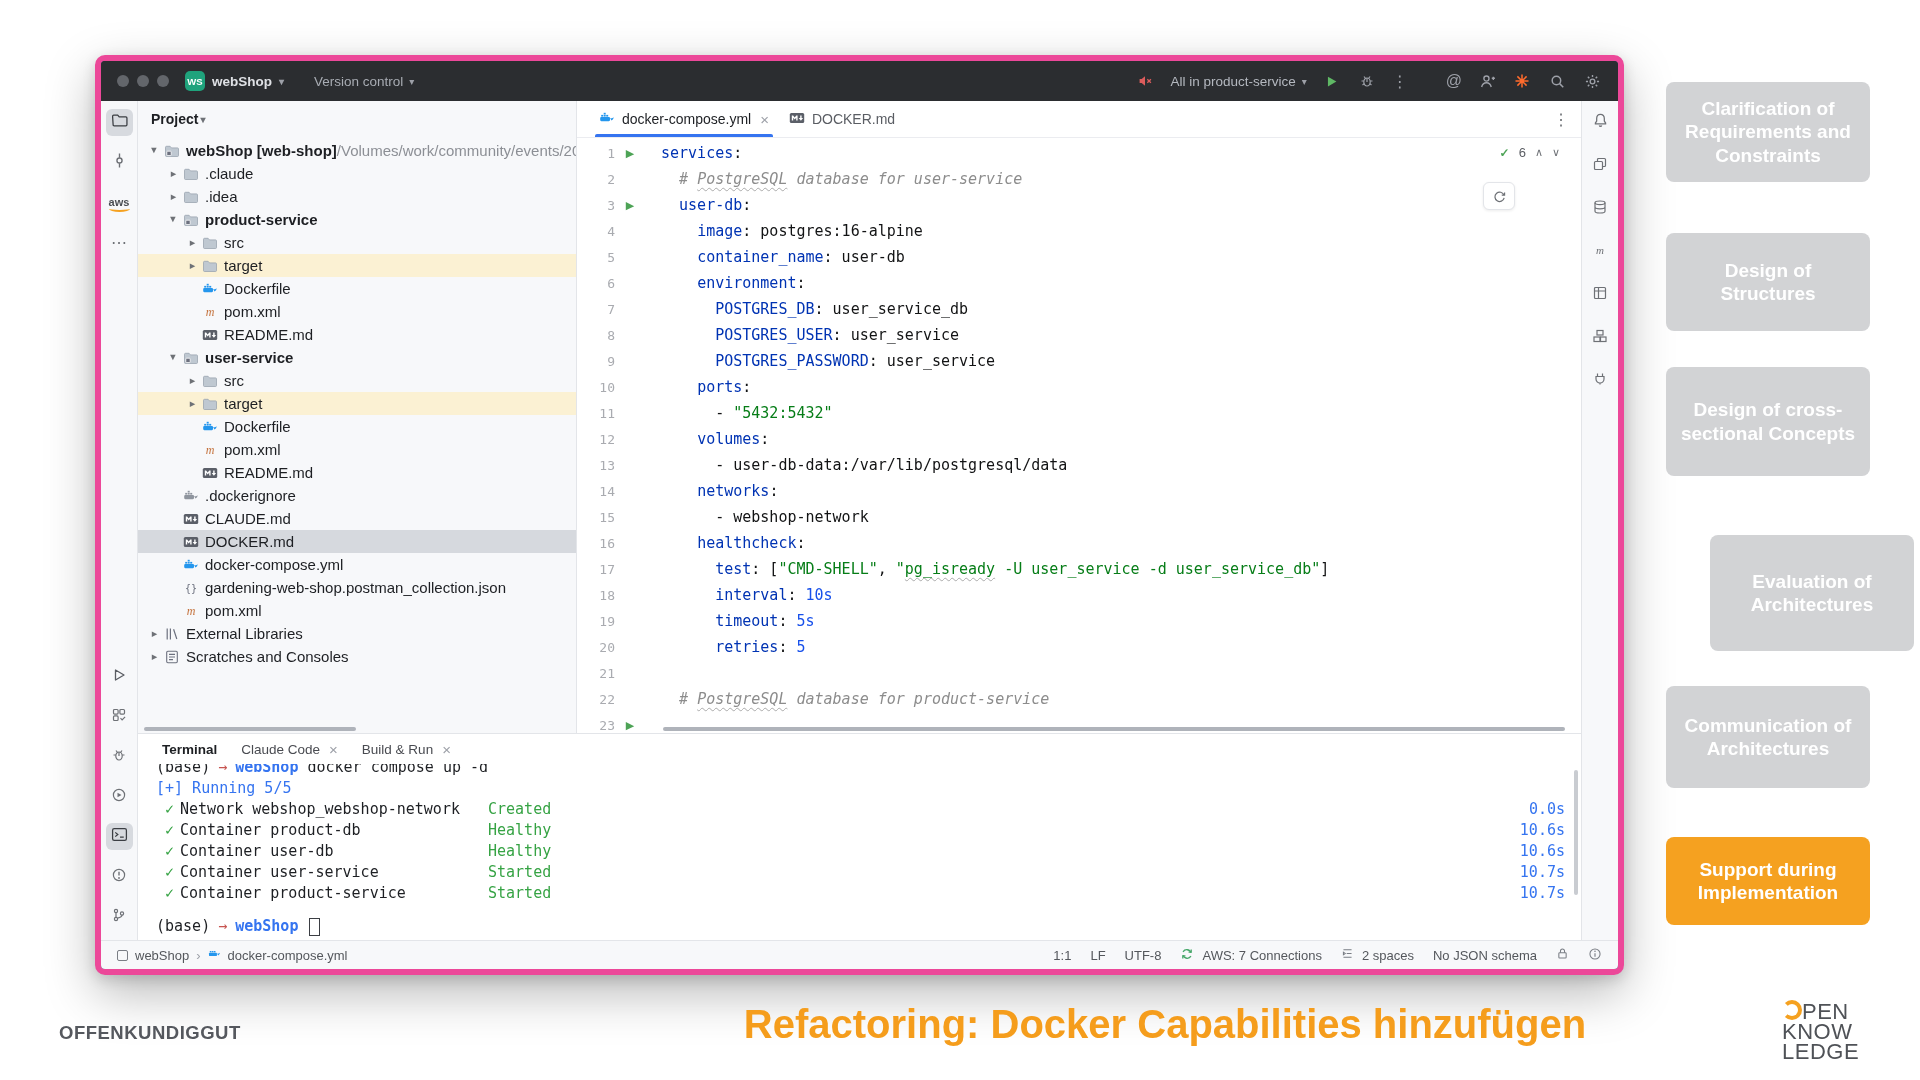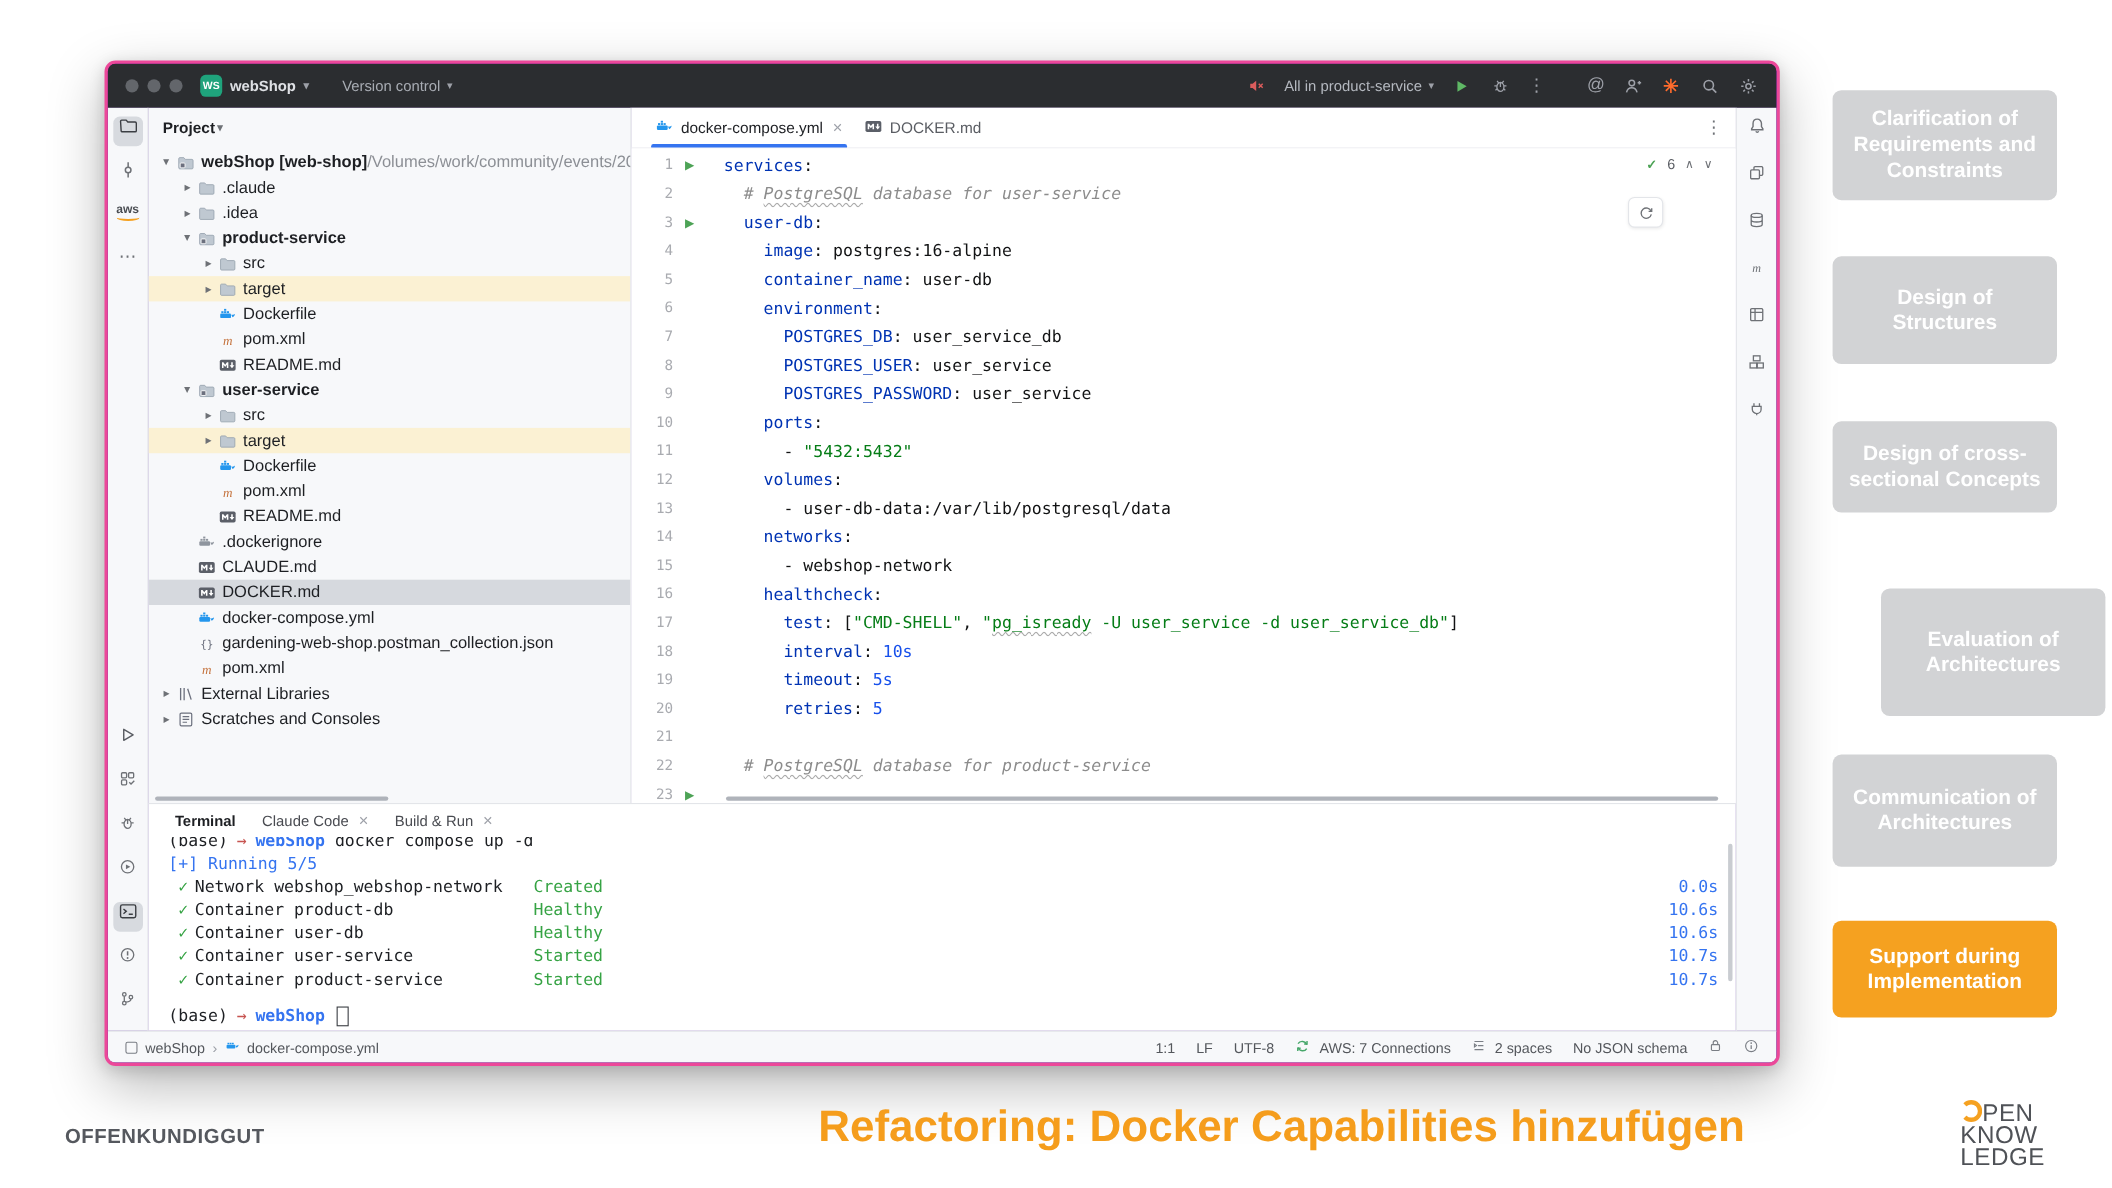--- a/index.html
+++ b/index.html
@@ -1,21 +1,21 @@
 <!DOCTYPE html>
 <html><head>
 <meta charset="utf-8">
 <style>
   html,body{margin:0;padding:0;}
   body{width:1920px;height:1080px;position:relative;overflow:hidden;background:#fff;
        font-family:"Liberation Sans",sans-serif;}
 
   
   .ide{position:absolute;left:95px;top:55px;width:1517px;height:908px;border-radius:10px;
-       background:#4c1d95;border:3px solid #ec4899;overflow:hidden;display:flex;flex-direction:column;
+       background:#0c4a6e;border:6px solid #ec4899;overflow:hidden;display:flex;flex-direction:column;
        box-shadow:0 18px 50px rgba(0,0,0,.28),0 4px 14px rgba(0,0,0,.14);}
 
   
   .titlebar{height:40px;flex:0 0 40px;background:#2B2D30;display:flex;align-items:center;
             padding:0 16px;gap:16px;color:#DFE1E5;font-size:13.5px;}
   .traffic{display:flex;gap:8px;}
   .dot{width:12px;height:12px;border-radius:50%;background:#63666B;}
   .proj-chip{display:flex;align-items:center;gap:7px;font-weight:600;}
   .ws-badge{width:20px;height:20px;border-radius:5px;background:#1FA37C;color:#fff;font-size:9.5px;
             font-weight:700;display:flex;align-items:center;justify-content:center;}
@@ -25,21 +25,21 @@
   .tb-runcfg{color:#B4B8BF;display:flex;align-items:center;gap:6px;}
   .tb-ic{width:20px;height:20px;display:flex;align-items:center;justify-content:center;}
   .tb-txt{color:#9DA0A8;font-size:16px;}
   .tb-gap{width:8px;}
 
   
   .ide-body{flex:1;display:flex;min-height:0;}
   .strip{width:36px;flex:0 0 36px;background:#F7F8FA;display:flex;flex-direction:column;align-items:center;}
   .strip-left{border-right:1px solid #E3E5E9;padding:8px 0 10px;gap:13px;}
   .strip-right{border-left:1px solid #E3E5E9;padding:8px 0 10px;gap:16px;}
-  .tool-ic{width:27px;height:27px;border-radius:6px;display:flex;align-items:flex-start;justify-content:center;flex:0 0 auto;}
+  .tool-ic{width:27px;height:27px;border-radius:6px;display:flex;align-items:center;justify-content:center;flex:0 0 auto;}
   .tool-ic.active{background:#D7DADF;}
   .strip-spacer{flex:1;}
   .aws-txt{font-size:11px;font-weight:700;color:#4A4D52;position:relative;line-height:1;}
   .aws-txt::after{content:"";position:absolute;left:0;right:-1px;bottom:-4px;height:5px;
                   border-bottom:2px solid #F5A120;border-radius:0 0 50% 50%;}
   .gdots{color:#6E7176;font-size:16px;line-height:1;}
 
   .center{flex:1;display:flex;flex-direction:column;min-width:0;}
   .main-split{height:632px;flex:0 0 632px;display:flex;min-width:0;}
 
@@ -118,21 +118,21 @@
   .sb-left{display:flex;align-items:center;gap:7px;}
   .sb-sq{width:9px;height:9px;border:1.5px solid #7A7E85;border-radius:2px;display:inline-block;}
   .sb-sep{color:#9DA0A8;}
   .sb-right{margin-left:auto;display:flex;align-items:center;gap:19px;}
   .sb-item{display:flex;align-items:center;gap:8px;}
 
   
   .step{position:absolute;left:1666px;width:204px;background:#D2D3D5;border-radius:8px;color:#fff;
         font-weight:700;font-size:19px;line-height:1.22;display:flex;align-items:center;justify-content:center;
         text-align:center;padding:8px 13px;box-sizing:border-box;}
-  .s1{top:82px;height:100px;} .s2{top:233px;height:98px;} .s3{top:383px;height:83px;}
+  .s1{top:82px;height:100px;} .s2{top:233px;height:98px;} .s3{top:367px;height:109px;}
   .s4{top:535px;height:116px;margin-left:44px;} .s5{top:686px;height:102px;}
   .s6{top:837px;height:88px;background:#F5A120;}
 
   .brand-left{position:absolute;left:59px;top:1022px;font-size:18.5px;letter-spacing:.5px;color:#55585E;}
   .bl-b{font-weight:800;} .bl-l{font-weight:700;}
   .slide-title{position:absolute;left:660px;top:1002px;width:1010px;text-align:center;
                font-size:40px;font-weight:700;color:#F59D1C;}
   .brand-right{position:absolute;left:1782px;top:1000px;font-size:22px;line-height:20px;color:#4F5257;
                letter-spacing:.5px;}
   .logo-arc{display:inline-block;width:12px;height:12px;border:4px solid #F5A120;border-left-color:transparent;

